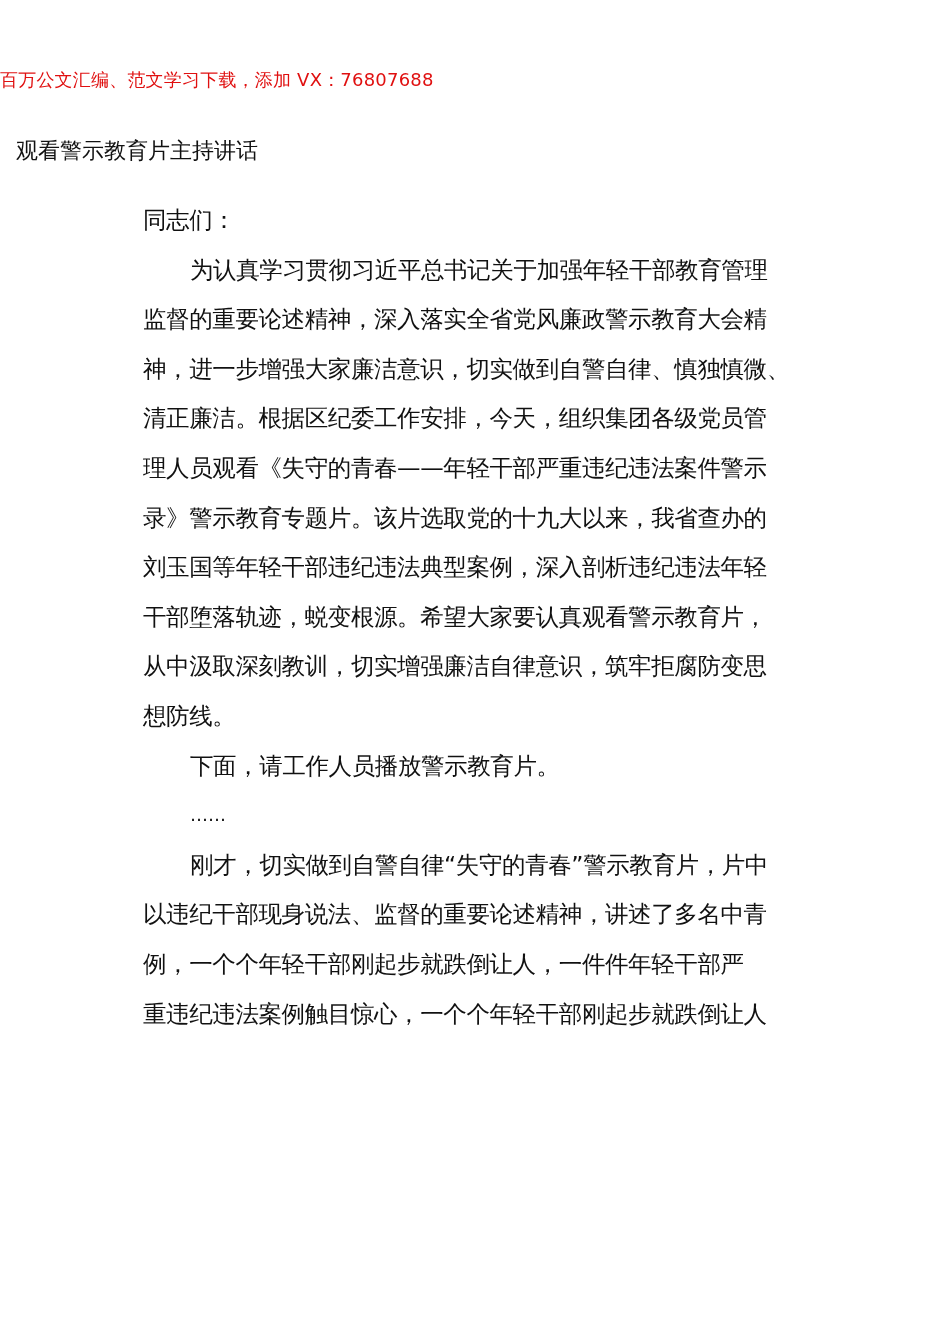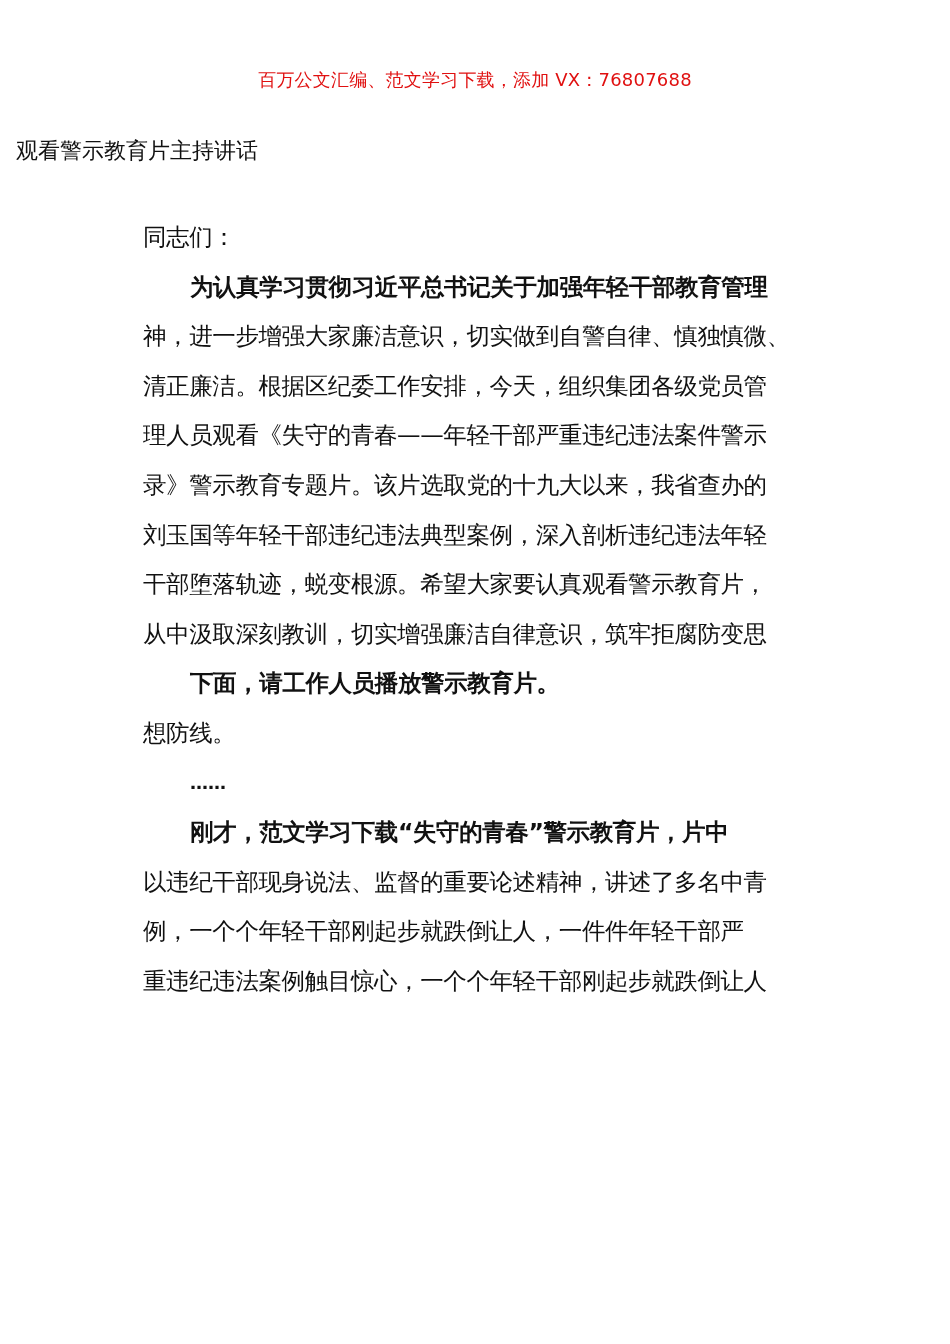--- a/index.html
+++ b/index.html
@@ -1,44 +1,45 @@
 <!DOCTYPE html>
 <html><head>
 <meta charset="utf-8">
 <style>
   html, body { margin: 0; padding: 0; background: #ffffff; }
   body { width: 950px; height: 1344px; position: relative; overflow: hidden;
          font-family: "DejaVu Sans", "Liberation Sans", sans-serif; color: #111; }
-  .header { position: absolute; top: 66px; left: 0; width: 950px; text-align: center;
+  .header { position: absolute; top: 66px; left: 0; width: 950px; 
             font-size: 18px; line-height: 28px; color: #e01010; letter-spacing: 0.2px; }
   .title { position: absolute; top: 136px; left: 16px; width: 950px; text-align: left;
            font-size: 22px; line-height: 30px; color: #111; }
-  .body { position: absolute; top: 217px; left: 143px; width: 666px; }
+  .body { position: absolute; top: 200px; left: 143px; width: 666px; }
   .line { height: 49.6px; line-height: 40px; font-size: 23.5px; white-space: nowrap;
           overflow: visible; letter-spacing: -0.4px; }
-  .indent { padding-left: 47px; font-weight: bold; }
+  .indent { padding-left: 47px; }
   .ellipsis { letter-spacing: 0; font-size: 18px; }
 </style>
 </head>
 <body>
 
 <div class="header">百万公文汇编、范文学习下载，添加 VX：76807688</div>
 
 <div class="title">观看警示教育片主持讲话</div>
 
 <div class="body">
   <div class="line">同志们：</div>
   <div class="line indent">为认真学习贯彻习近平总书记关于加强年轻干部教育管理</div>
+  <div class="line">监督的重要论述精神，深入落实全省党风廉政警示教育大会精</div>
   <div class="line">神，进一步增强大家廉洁意识，切实做到自警自律、慎独慎微、</div>
   <div class="line">清正廉洁。根据区纪委工作安排，今天，组织集团各级党员管</div>
   <div class="line">理人员观看《失守的青春——年轻干部严重违纪违法案件警示</div>
   <div class="line">录》警示教育专题片。该片选取党的十九大以来，我省查办的</div>
   <div class="line">刘玉国等年轻干部违纪违法典型案例，深入剖析违纪违法年轻</div>
   <div class="line">干部堕落轨迹，蜕变根源。希望大家要认真观看警示教育片，</div>
   <div class="line">从中汲取深刻教训，切实增强廉洁自律意识，筑牢拒腐防变思</div>
+  <div class="line">想防线。</div>
   <div class="line indent">下面，请工作人员播放警示教育片。</div>
-  <div class="line">想防线。</div>
   <div class="line indent ellipsis">……</div>
-  <div class="line indent">刚才，范文学习下载“失守的青春”警示教育片，片中</div>
+  <div class="line indent">刚才，切实做到自警自律“失守的青春”警示教育片，片中</div>
   <div class="line">以违纪干部现身说法、监督的重要论述精神，讲述了多名中青</div>
   <div class="line">例，一个个年轻干部刚起步就跌倒让人，一件件年轻干部严</div>
   <div class="line">重违纪违法案例触目惊心，一个个年轻干部刚起步就跌倒让人</div>
 </div>
 
 </body></html>

